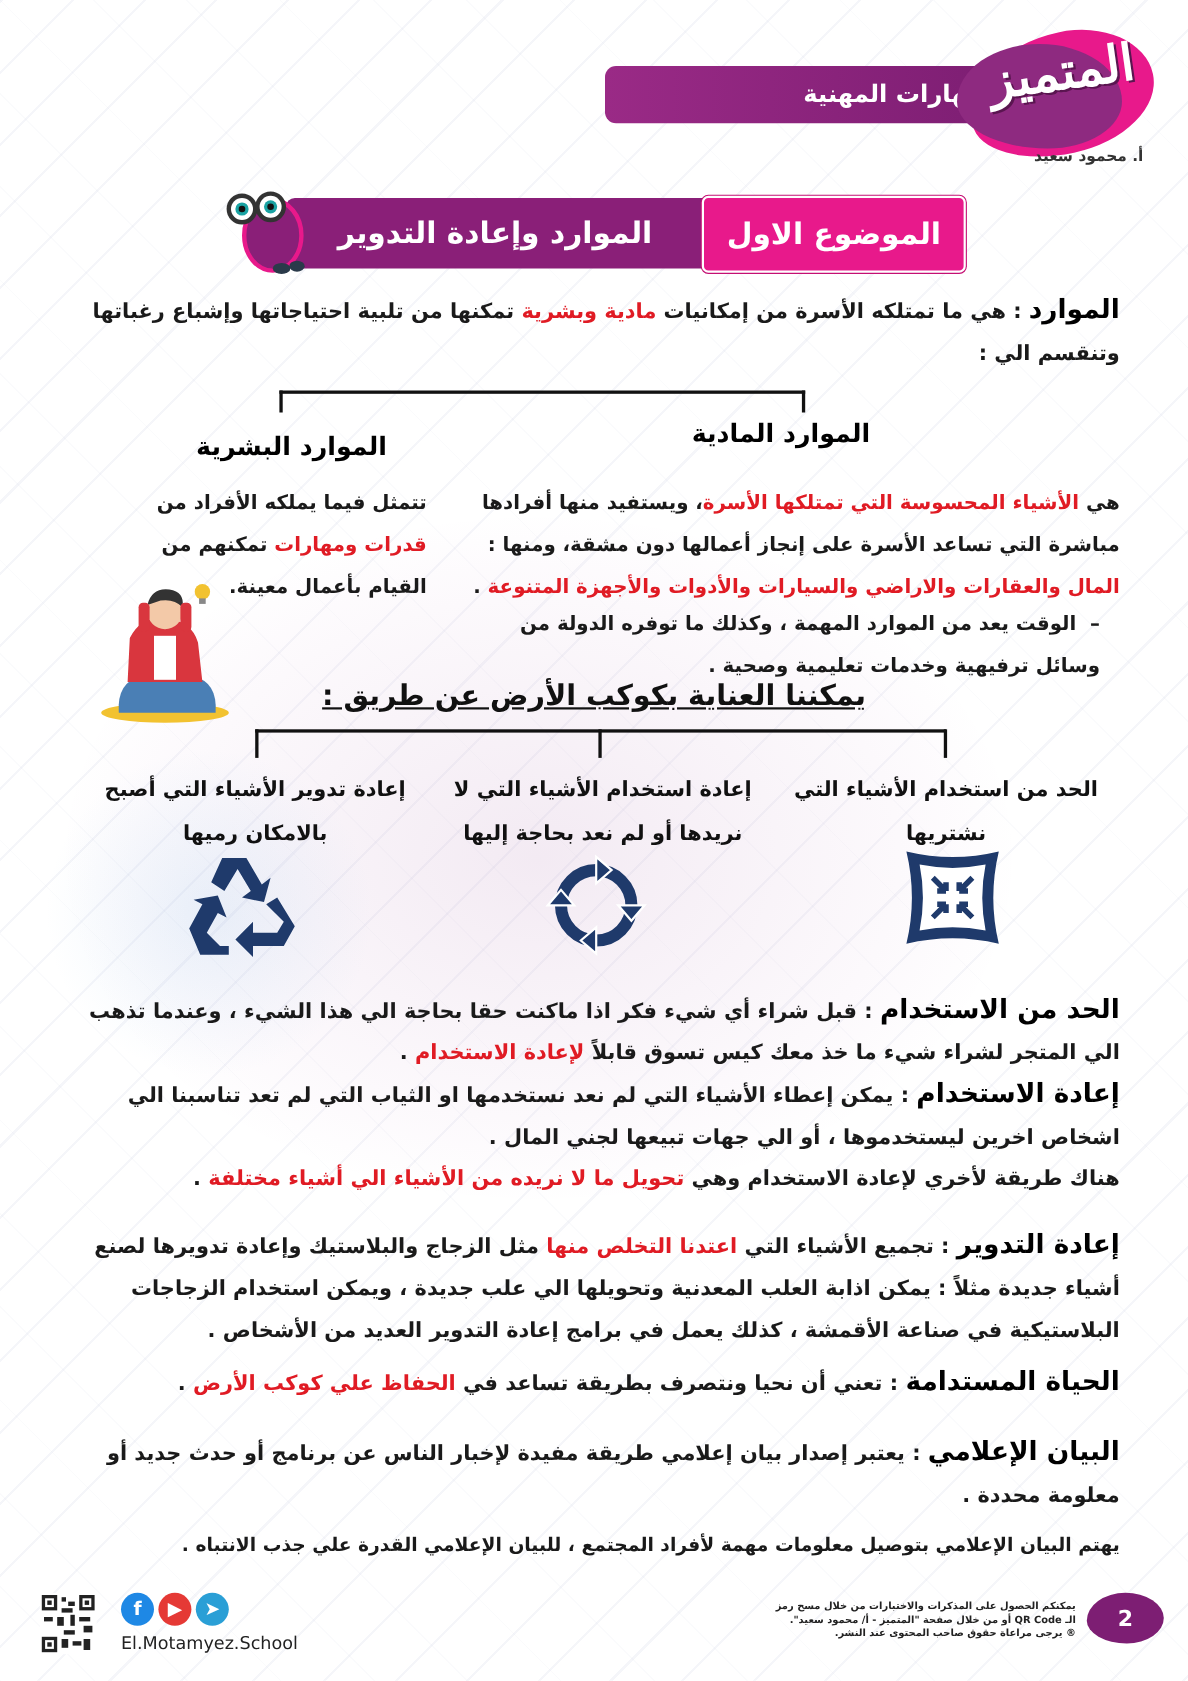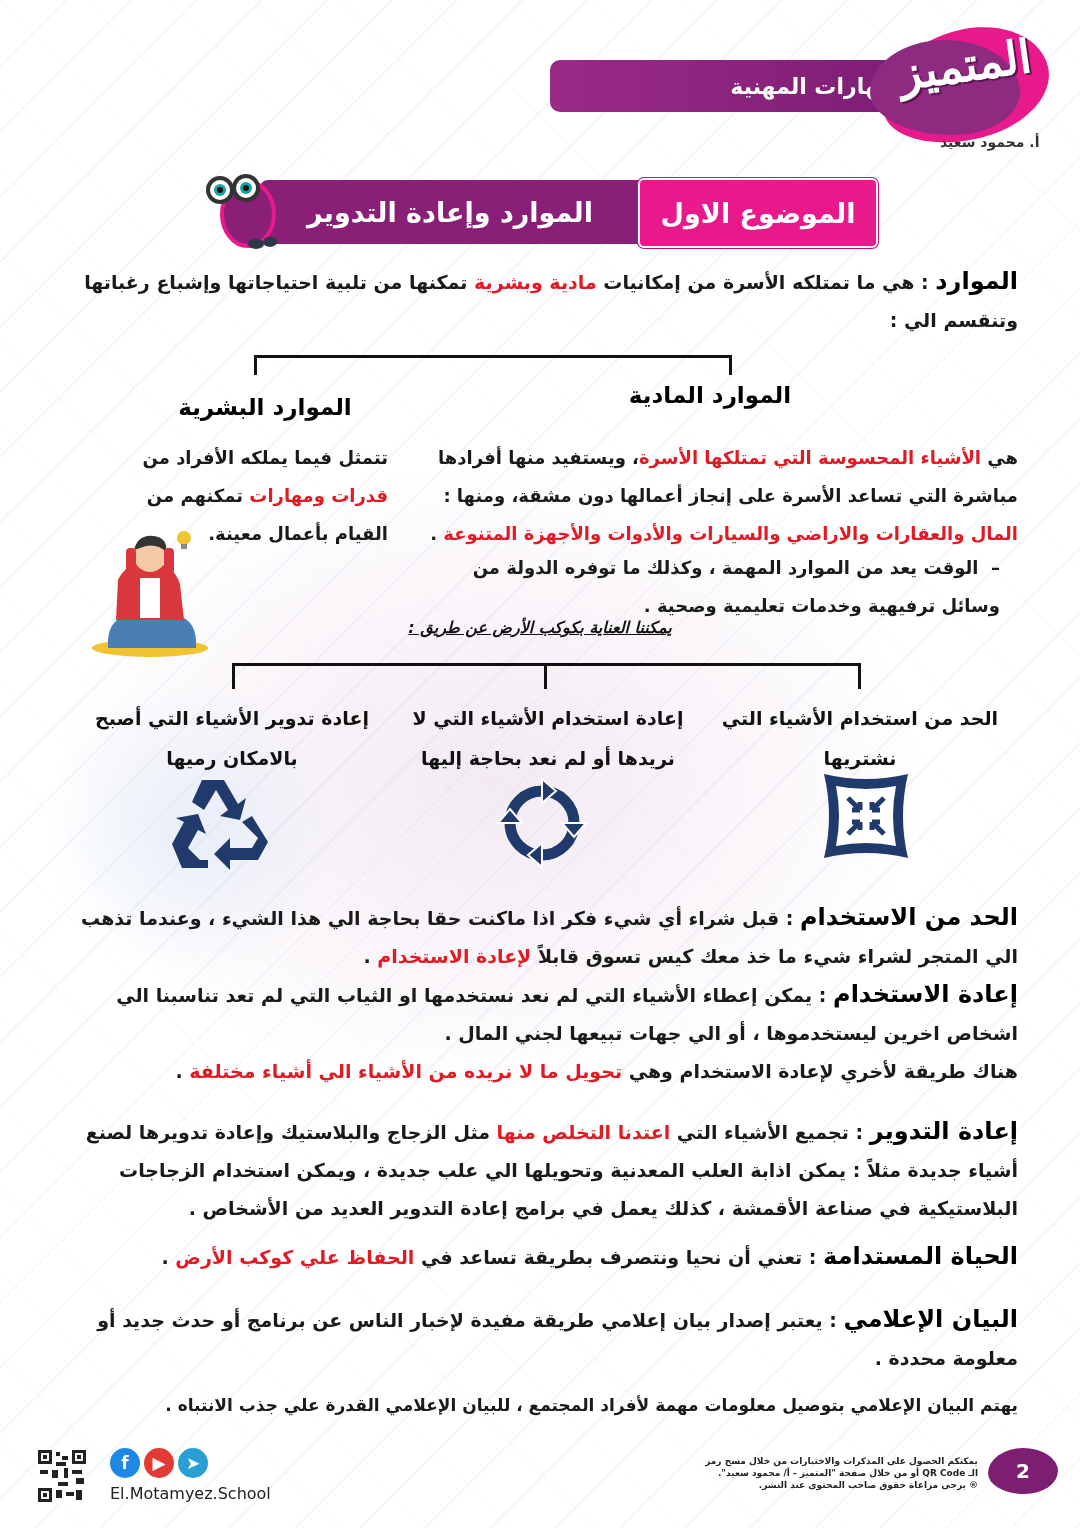--- a/index.html
+++ b/index.html
@@ -79,21 +79,21 @@
       text-align: right; font-weight: bold; color: #1a1a1a;
     }
     .term { font-size: 24px; font-weight: 900; color: #000; }
 
     .tree-line { position: absolute; background: #111; }
 
     .col-title { position: absolute; font-size: 23px; font-weight: 900; color: #000; text-align: center; }
     .col-text { position: absolute; font-size: 18px; line-height: 38px; font-weight: bold; text-align: right; color:#1a1a1a;margin-top:19px; }
 
     .care-title { position: absolute; top: 618px; left: 0; width: 1080px; text-align: center;
-      font-size: 16px; font-weight: 900; text-decoration: underline; font-style: italic; }
+      font-size: 26px; font-weight: 900; text-decoration: underline; }
     .care-item { position: absolute; top: 698px; font-size: 19px; line-height: 40px; font-weight: bold; text-align: center; }
 
     .icon-box { position: absolute; }
 
     
     .page-num {
       position: absolute; left: 988px; top: 1448px; width: 70px; height: 46px;
       background: #7d1e73; border-radius: 50% 50% 48% 52% / 55% 50% 50% 45%;
       color: #fff; font-size: 20px; font-weight: bold;
       display: flex; align-items: center; justify-content: center;

